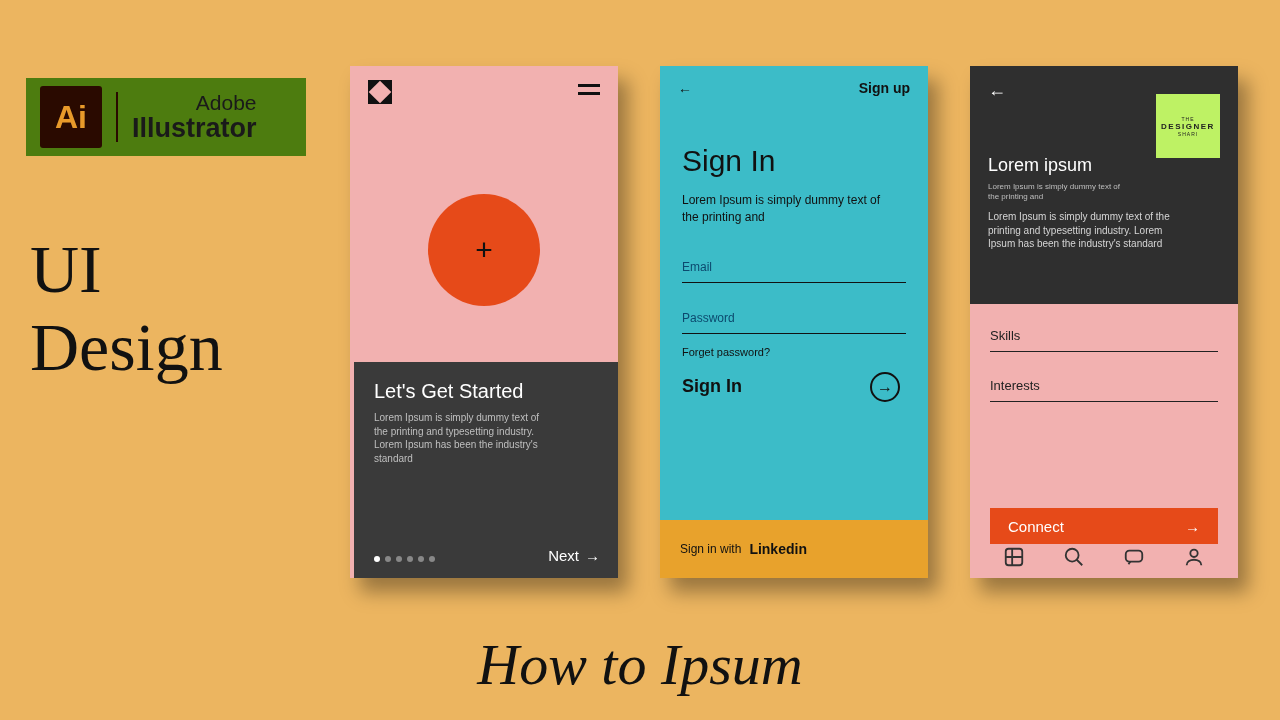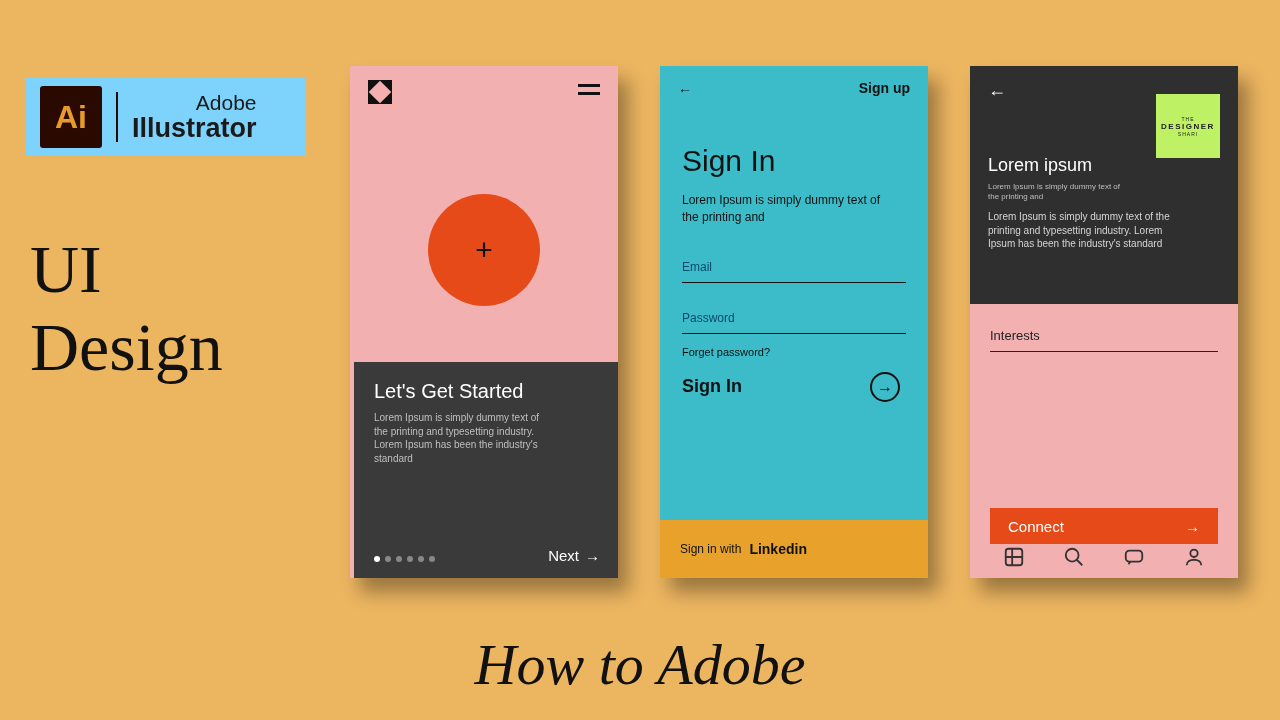--- a/index.html
+++ b/index.html
@@ -10,21 +10,21 @@
   font-family: Arial, Helvetica, sans-serif;
   position: relative;
   overflow: hidden;
 }
 .ai-logo {
   position: absolute;
   top: 78px;
   left: 26px;
   width: 280px;
   height: 78px;
-  background: #7dd3fc;
+  background: #4d7c0f;
   display: flex;
   align-items: center;
   padding: 8px 14px;
   gap: 14px;
 }
 .ai-icon {
   width: 62px;
   height: 62px;
   background: #2a0a00;
   display: flex;
@@ -204,21 +204,21 @@
     <span class="line1">Adobe</span>
     <span class="line2">Illustrator</span>
   </div>
 </div>
 
 <div class="headline">
   <div>UI</div>
   <div>Design</div>
 </div>
 
-<div class="subhead">How to Adobe</div>
+<div class="subhead">How to Ipsum</div>
 
 <div class="phone phone1">
   <div class="p1-top">
     <div class="diamond"></div>
     <div class="ham">
         <span></span>
         <span></span>
       </div>
   </div>
   <div class="p1-circle">+</div>
@@ -270,20 +270,21 @@
     <div class="p3-logo">
       <div class="tiny">THE</div>
       <div class="mid">DESIGNER</div>
       <div class="tiny">SHARI</div>
     </div>
     <h3>Lorem ipsum</h3>
     <div class="sm">Lorem Ipsum is simply dummy text of the printing and</div>
     <div class="md">Lorem Ipsum is simply dummy text of the printing and typesetting industry. Lorem Ipsum has been the industry's standard</div>
   </div>
   <div class="p3-light">
+    <div class="p3-field">Skills</div>
     <div class="p3-field">Interests</div>
     <div class="connect-btn">
       <span>Connect</span>
       <span>→</span>
     </div>
     <div class="tabbar">
       <svg viewBox="0 0 24 24" fill="none" stroke="#333" stroke-width="2">
           <rect x="3" y="3" width="18" height="18" rx="3"></rect>
           <path d="M10 3v18M3 12h18"></path>
         </svg>

